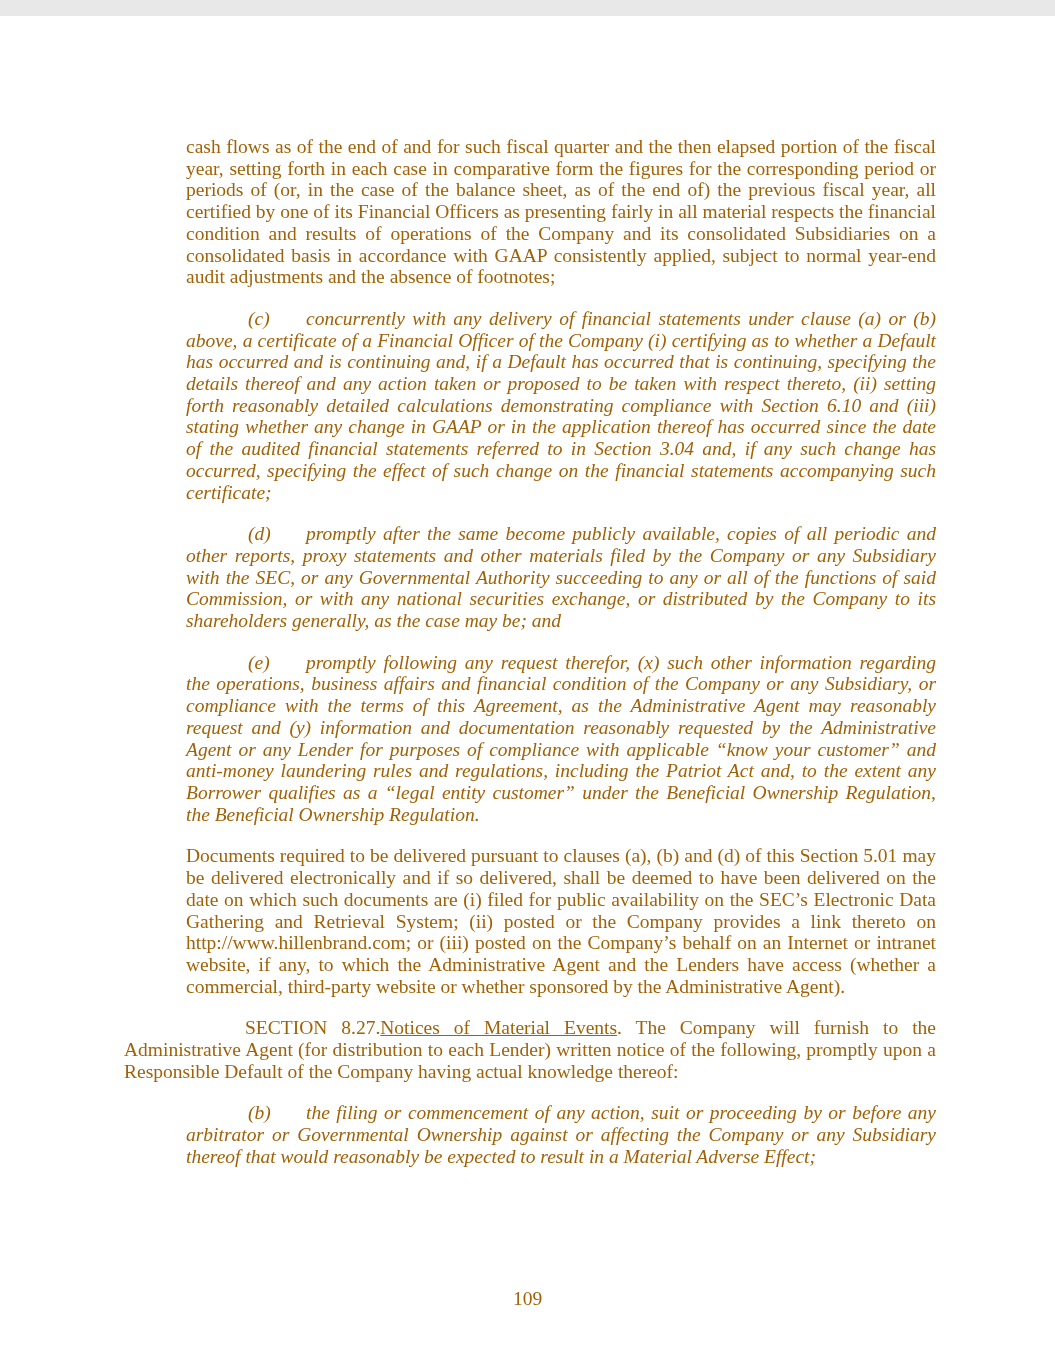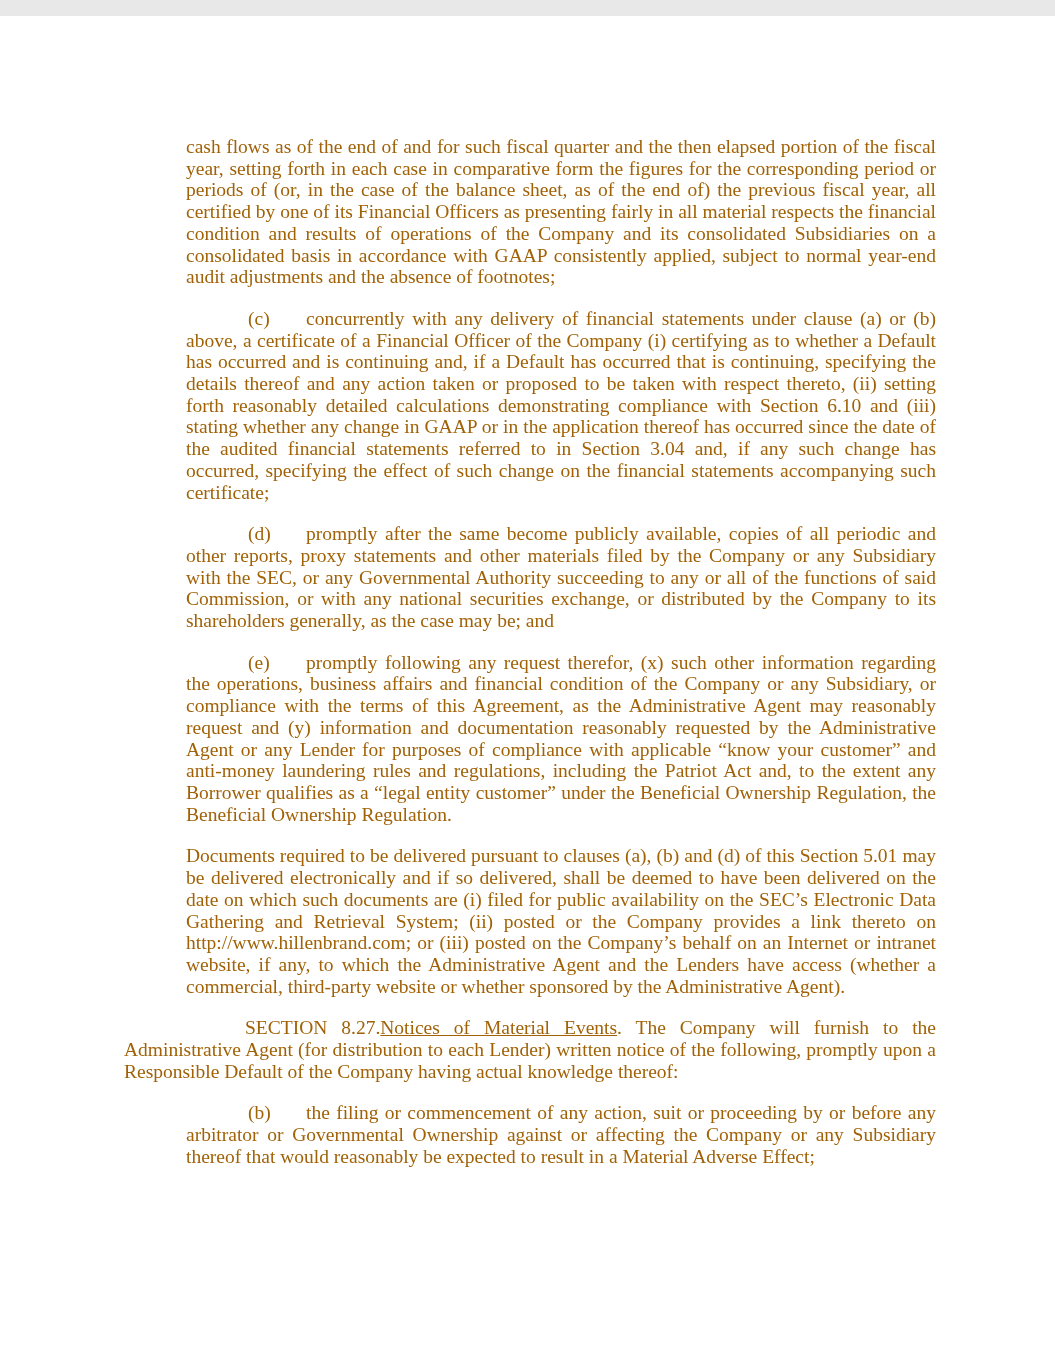--- a/index.html
+++ b/index.html
@@ -30,20 +30,21 @@
     text-align: justify;
   }
   
   p.body-para {
     margin-left: 62px;
   }
   
   p.clause {
     margin-left: 62px;
     text-indent: 62px;
+    font-style: italic;
   }
   .clause-label {
     display: inline-block;
     width: 58px;
     text-indent: 0;
   }
   
   p.section-para {
     margin-left: 0;
     text-indent: 121px;
@@ -75,13 +76,14 @@
 
     <p class="para body-para">Documents required to be delivered pursuant to clauses (a), (b) and (d) of this Section 5.01 may be delivered electronically and if so delivered, shall be deemed to have been delivered on the date on which such documents are (i) filed for public availability on the SEC’s Electronic Data Gathering and Retrieval System; (ii) posted or the Company provides a link thereto on http://www.hillenbrand.com; or (iii) posted on the Company’s behalf on an Internet or intranet website, if any, to which the Administrative Agent and the Lenders have access (whether a commercial, third-party website or whether sponsored by the Administrative Agent).</p>
 
     <p class="para section-para"><span>SECTION 8.27.</span><span class="section-title">Notices of Material Events</span><span>. The Company will furnish to the Administrative Agent (for distribution to each Lender) written notice of the following, promptly upon a Responsible Default of the Company having actual knowledge thereof:</span></p>
 
 
     <p class="para clause"><span class="clause-label">(b)</span><span>the filing or commencement of any action, suit or proceeding by or before any arbitrator or Governmental Ownership against or affecting the Company or any Subsidiary thereof that would reasonably be expected to result in a Material Adverse Effect;</span></p>
 
   </div>
 
+  <div class="page-footer">109</div>
 </div>
 
 </body></html>

